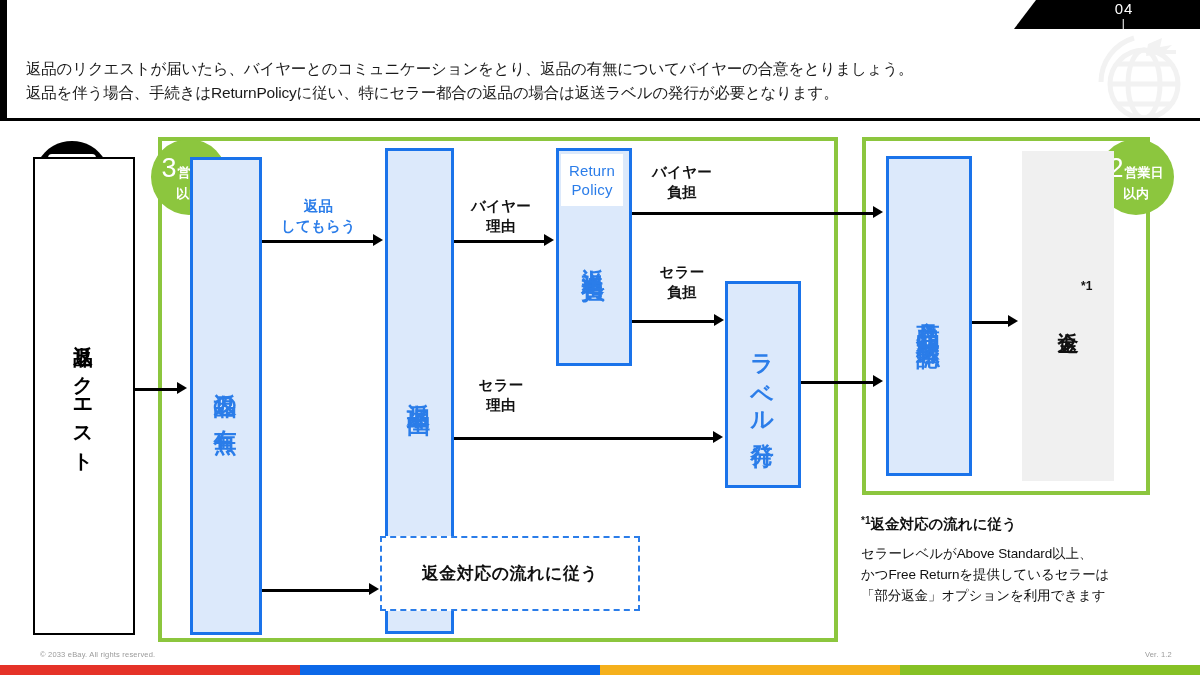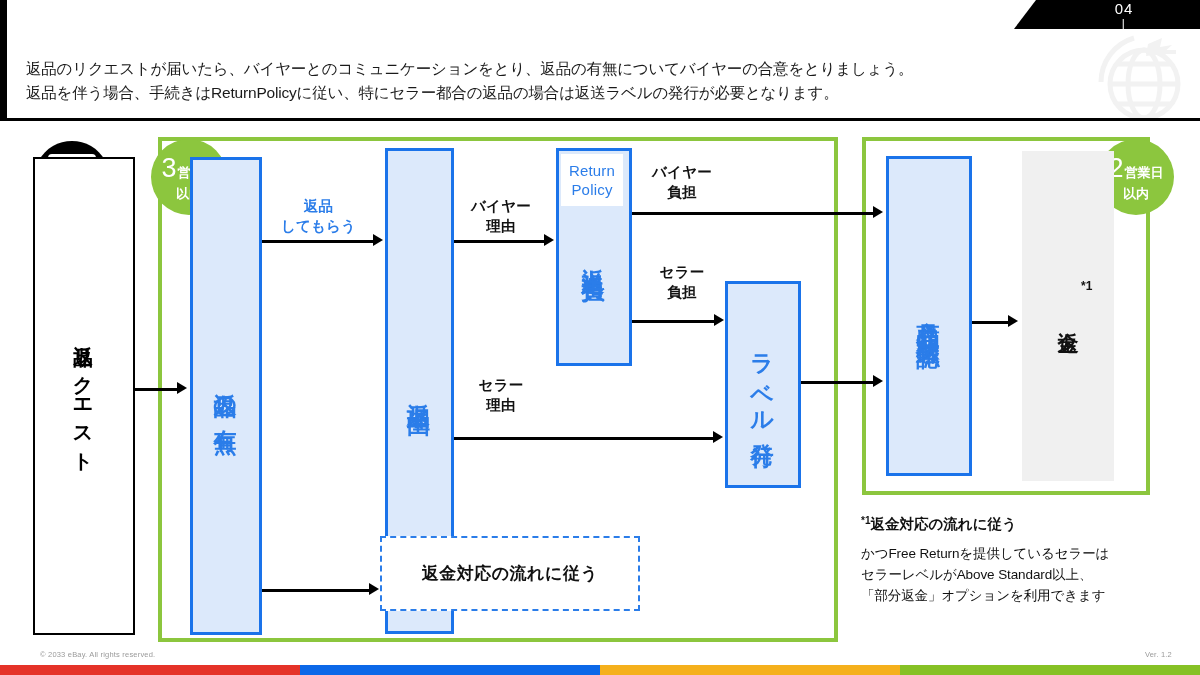--- a/index.html
+++ b/index.html
@@ -330,22 +330,22 @@
 
   <div class="edge-label" style="left:636px; top:262px; width:92px;">
     <div>セラー</div>
     <div>負担</div>
   </div>
 
   <div class="fn-title">
     <sup>*1</sup><span>返金対応の流れに従う</span>
   </div>
   <div class="fn-body">
+    <div>セラーレベルがAbove Standard以上、</div>
     <div>かつFree Returnを提供しているセラーは</div>
-    <div>セラーレベルがAbove Standard以上、</div>
     <div>「部分返金」オプションを利用できます</div>
   </div>
 
   <div class="copyright">© 2033 eBay. All rights reserved.</div>
   <div class="version">Ver. 1.2</div>
   <div class="footer-bar">
     <span style="background: rgb(229, 50, 40);"></span>
     <span style="background: rgb(12, 104, 232);"></span>
     <span style="background: rgb(245, 176, 28);"></span>
     <span style="background: rgb(134, 193, 37);"></span>

